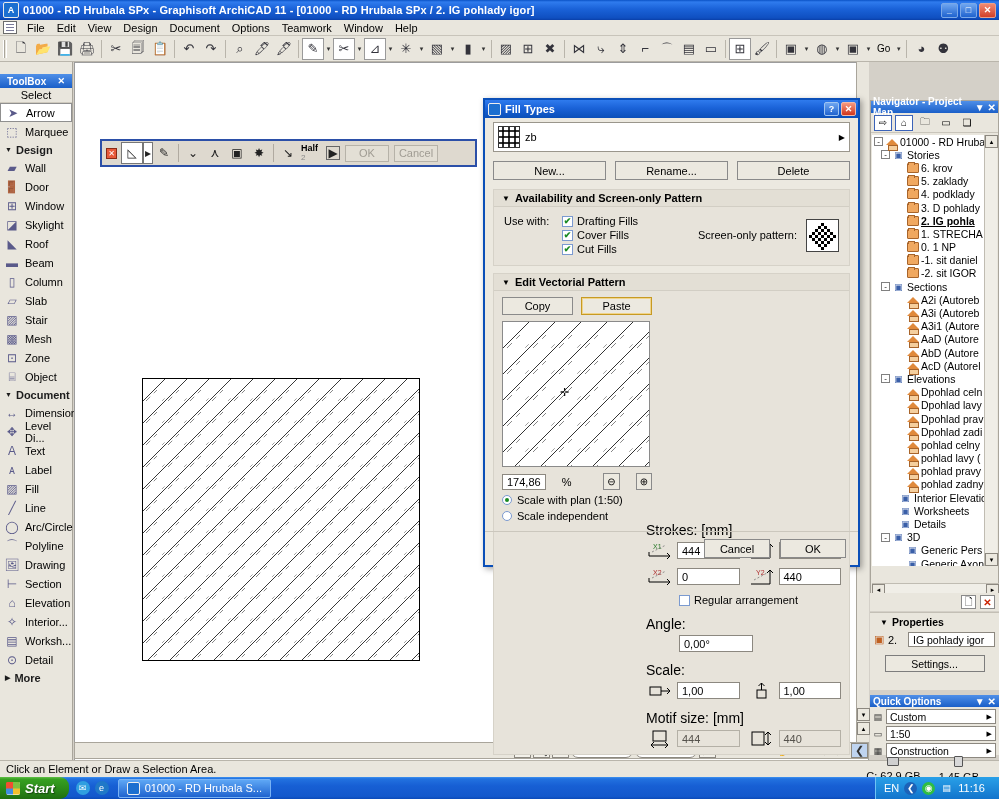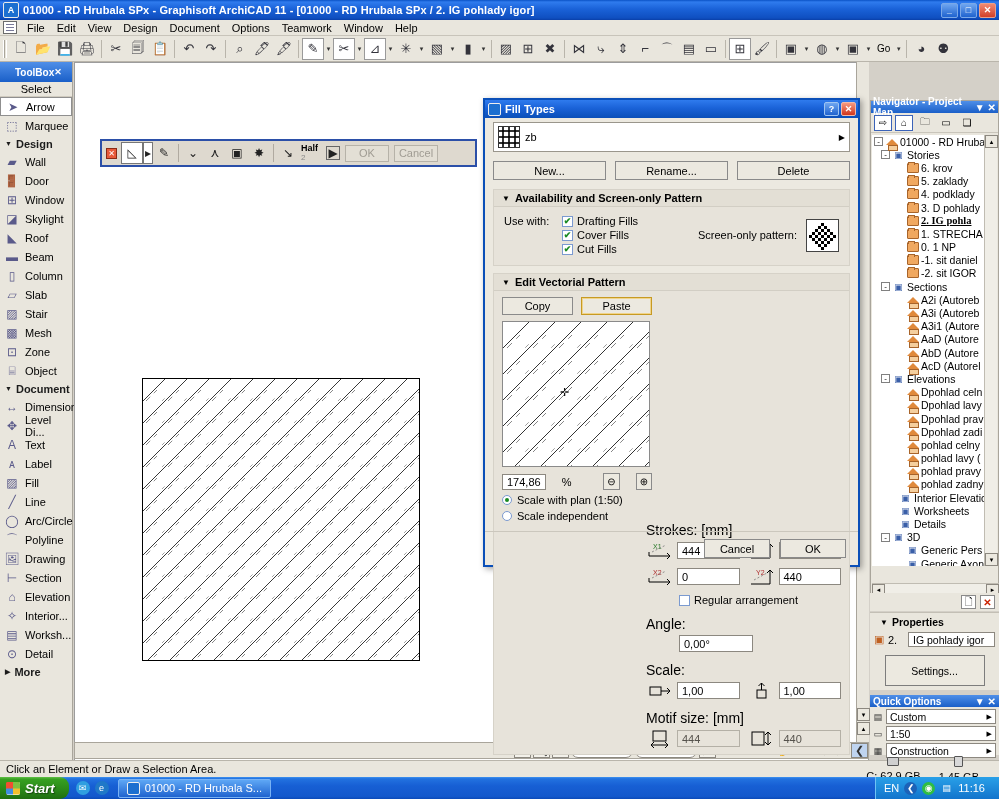--- a/index.html
+++ b/index.html
@@ -62,23 +62,23 @@
   .tarrow { width:9px; height:22px; display:flex; align-items:center; justify-content:center;
             font-size:7px; color:#333; }
   .tlabel { font-size:10px; padding:0 4px; }
 
   
   .toolbox {
     position:absolute; left:0; top:62px; width:73px; height:704px;
     background:#e9e6dd; border-right:1px solid #a9a59b;
   }
   .tbx-title {
-    height:20px; background:linear-gradient(180deg,#4f8fe8,#1a5fc8);
-    color:#fff; font-size:10px; font-weight:bold; padding:0 15px;
-    display:flex; align-items:center; justify-content:space-between;
+    height:14px; background:linear-gradient(180deg,#4f8fe8,#1a5fc8);
+    color:#fff; font-size:10px; font-weight:bold; padding:0 7px;
+    display:flex; align-items:center; justify-content:space-between;margin-top:12px;
   }
   .tbx-title .x { font-size:9px; }
   .tbx-sel { text-align:center; font-size:11px; padding:1px 0; border-bottom:1px solid #cfcabe; }
   .tbx-item { height:19px; display:flex; align-items:center; padding-left:4px; gap:5px; font-size:11px; }
   .tbx-item.active { background:#fff; border:1px solid #8f8f8f; height:19px; }
   .tbx-group { height:17px; display:flex; align-items:center; gap:4px; padding-left:5px;
                font-size:11px; font-weight:bold; color:#1c1c1c; }
   .tbx-group .caret { font-size:7px; }
   .tico { width:16px; height:15px; flex:0 0 auto; display:flex; align-items:center;
           justify-content:center; font-size:12px; color:#5a5a8a; }
@@ -143,21 +143,21 @@
   .nv { width:18px; height:16px; border:1px solid transparent; display:flex;
         align-items:center; justify-content:center; font-size:10px; }
   .nv.on { border:1px solid #3b63b8; background:#fff; }
   .nav-tree { position:absolute; left:1px; top:34px; width:114px; height:431px;
               background:#fff; overflow:hidden; font-size:10.5px; }
   .nav-vsb { position:absolute; right:1px; top:34px; width:13px; height:431px; background:#f0eee7;
              border-left:1px solid #c0bcb2; }
   .nav-hsb { position:absolute; left:1px; bottom:1px; width:127px; height:13px; background:#f0eee7;
              border-top:1px solid #c0bcb2; display:flex; align-items:center; justify-content:space-between;}
   .trow { height:13.2px; display:flex; align-items:center; white-space:nowrap; gap:2px; }
-  .trow.sel span.lbl { font-weight:bold; text-decoration:underline;font-family:Liberation Serif, serif; }
+  .trow.sel span.lbl { font-weight:bold; text-decoration:underline; }
   .tgl { width:9px; height:9px; border:1px solid #808080; background:#fff; font-size:8px;
          line-height:7px; text-align:center; color:#000; flex:0 0 auto; }
   .ic { width:13px; height:11px; flex:0 0 auto; display:flex; align-items:center;
         justify-content:center; font-size:9px; }
   .folder { width:12px; height:10px; background:#f0a860; border:1px solid #a8642a; border-radius:1px; position:relative;}
   .folder::before{content:"";position:absolute;left:0;top:-2px;width:5px;height:2px;background:#f0a860;border:1px solid #a8642a;border-bottom:none;}
   .house { width:0;height:0;border-left:6px solid transparent;border-right:6px solid transparent;border-bottom:6px solid #e08a3c;position:relative;}
   .house::after{content:"";position:absolute;left:-4px;top:6px;width:8px;height:4px;background:#f5cf9e;border:1px solid #a8642a;}
 
   .nav-bottombtns { position:absolute; left:870px; top:593px; width:129px; height:18px;
@@ -166,21 +166,21 @@
   .nbb { width:15px; height:14px; border:1px solid #8a8a8a; background:#fff;
          display:flex; align-items:center; justify-content:center; font-size:10px; }
 
   .props { position:absolute; left:870px; top:612px; width:129px; height:78px;
            background:#e9e6dd; border-top:1px solid #c3bfb5; }
   .props-h { display:flex; align-items:center; gap:4px; font-size:10.5px; font-weight:bold;
              padding:3px 0 2px 10px; }
   .props-row { display:flex; align-items:center; gap:4px; padding:2px 4px; }
   .props-row .pf { flex:1; height:15px; background:#fff; border:1px solid #8c8880;
                    font-size:10.5px; display:flex; align-items:center; padding-left:4px; }
-  .settings-btn { margin:6px auto 0; width:100px; height:31px; border:1px solid #7d7d7d;
+  .settings-btn { margin:6px auto 0; width:100px; height:17px; border:1px solid #7d7d7d;
                   background:#ece9e0; font-size:10.5px; display:flex; align-items:center;
                   justify-content:center; }
 
   .quick { position:absolute; left:870px; top:695px; width:129px; height:60px; background:#e9e6dd; }
   .quick-h { height:12px; background:linear-gradient(180deg,#4f8fe8,#1a5fc8); color:#fff;
              font-size:10px; font-weight:bold; display:flex; align-items:center;
              justify-content:space-between; padding:0 3px; }
   .quick-row { display:flex; align-items:center; gap:3px; padding:2px 3px 0; }
   .quick-row .qi { width:10px; font-size:9px; text-align:center; color:#333; }
   .quick-row .qf { flex:1; height:15px; border:1px solid #8c8880; background:#fff; font-size:10.5px;

